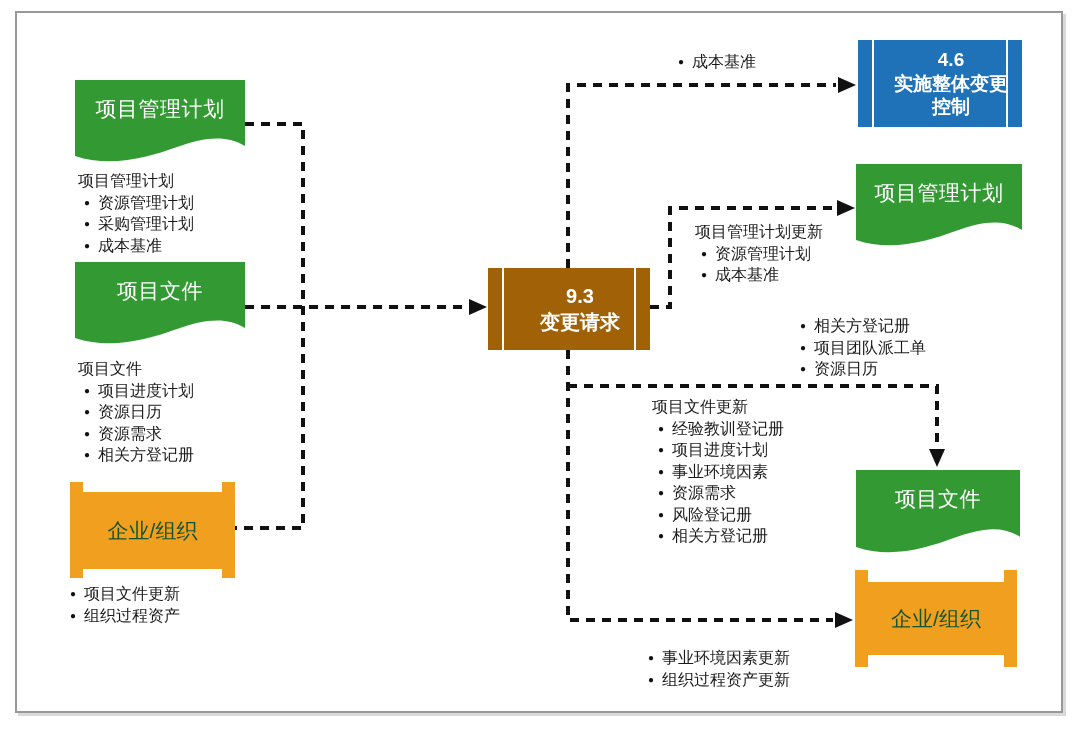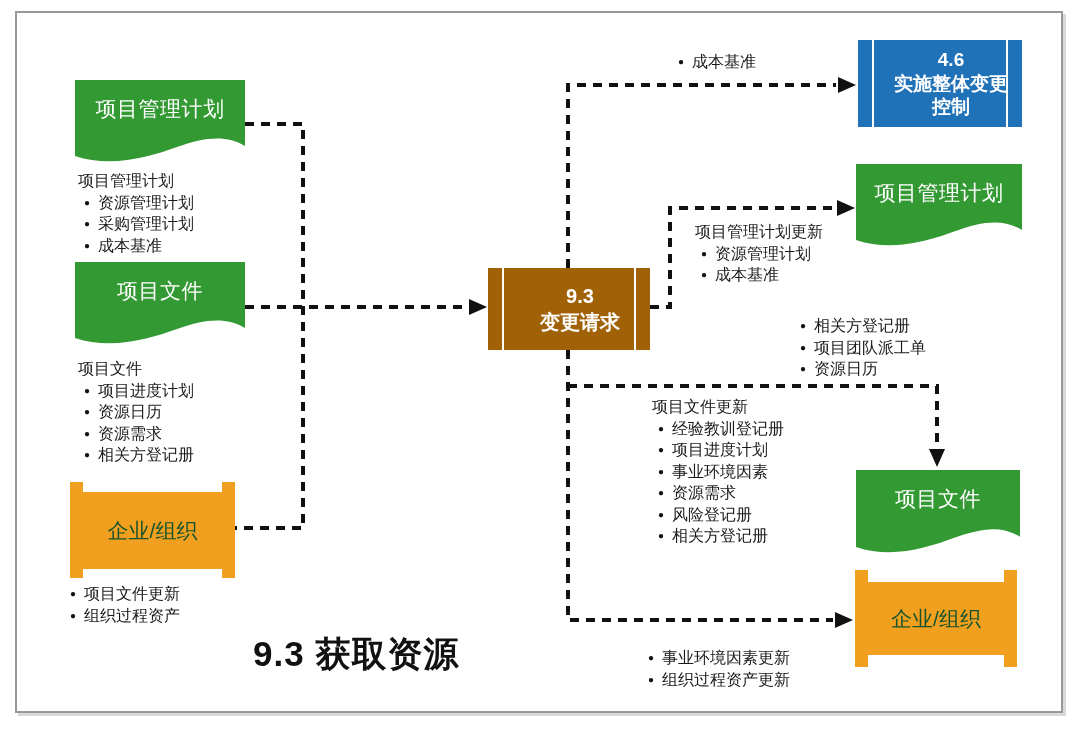--- a/index.html
+++ b/index.html
@@ -236,15 +236,14 @@
           <span class="dot">●</span>
           <span class="txt">事业环境因素更新</span>
         </div>
         <div class="li">
           <span class="dot">●</span>
           <span class="txt">组织过程资产更新</span>
         </div>
       </div>
   </div>
 
-  <div class="caption" style="left:253px;top:631px">9.3 获取资源</div>
 
 </div>
 
 </body></html>

